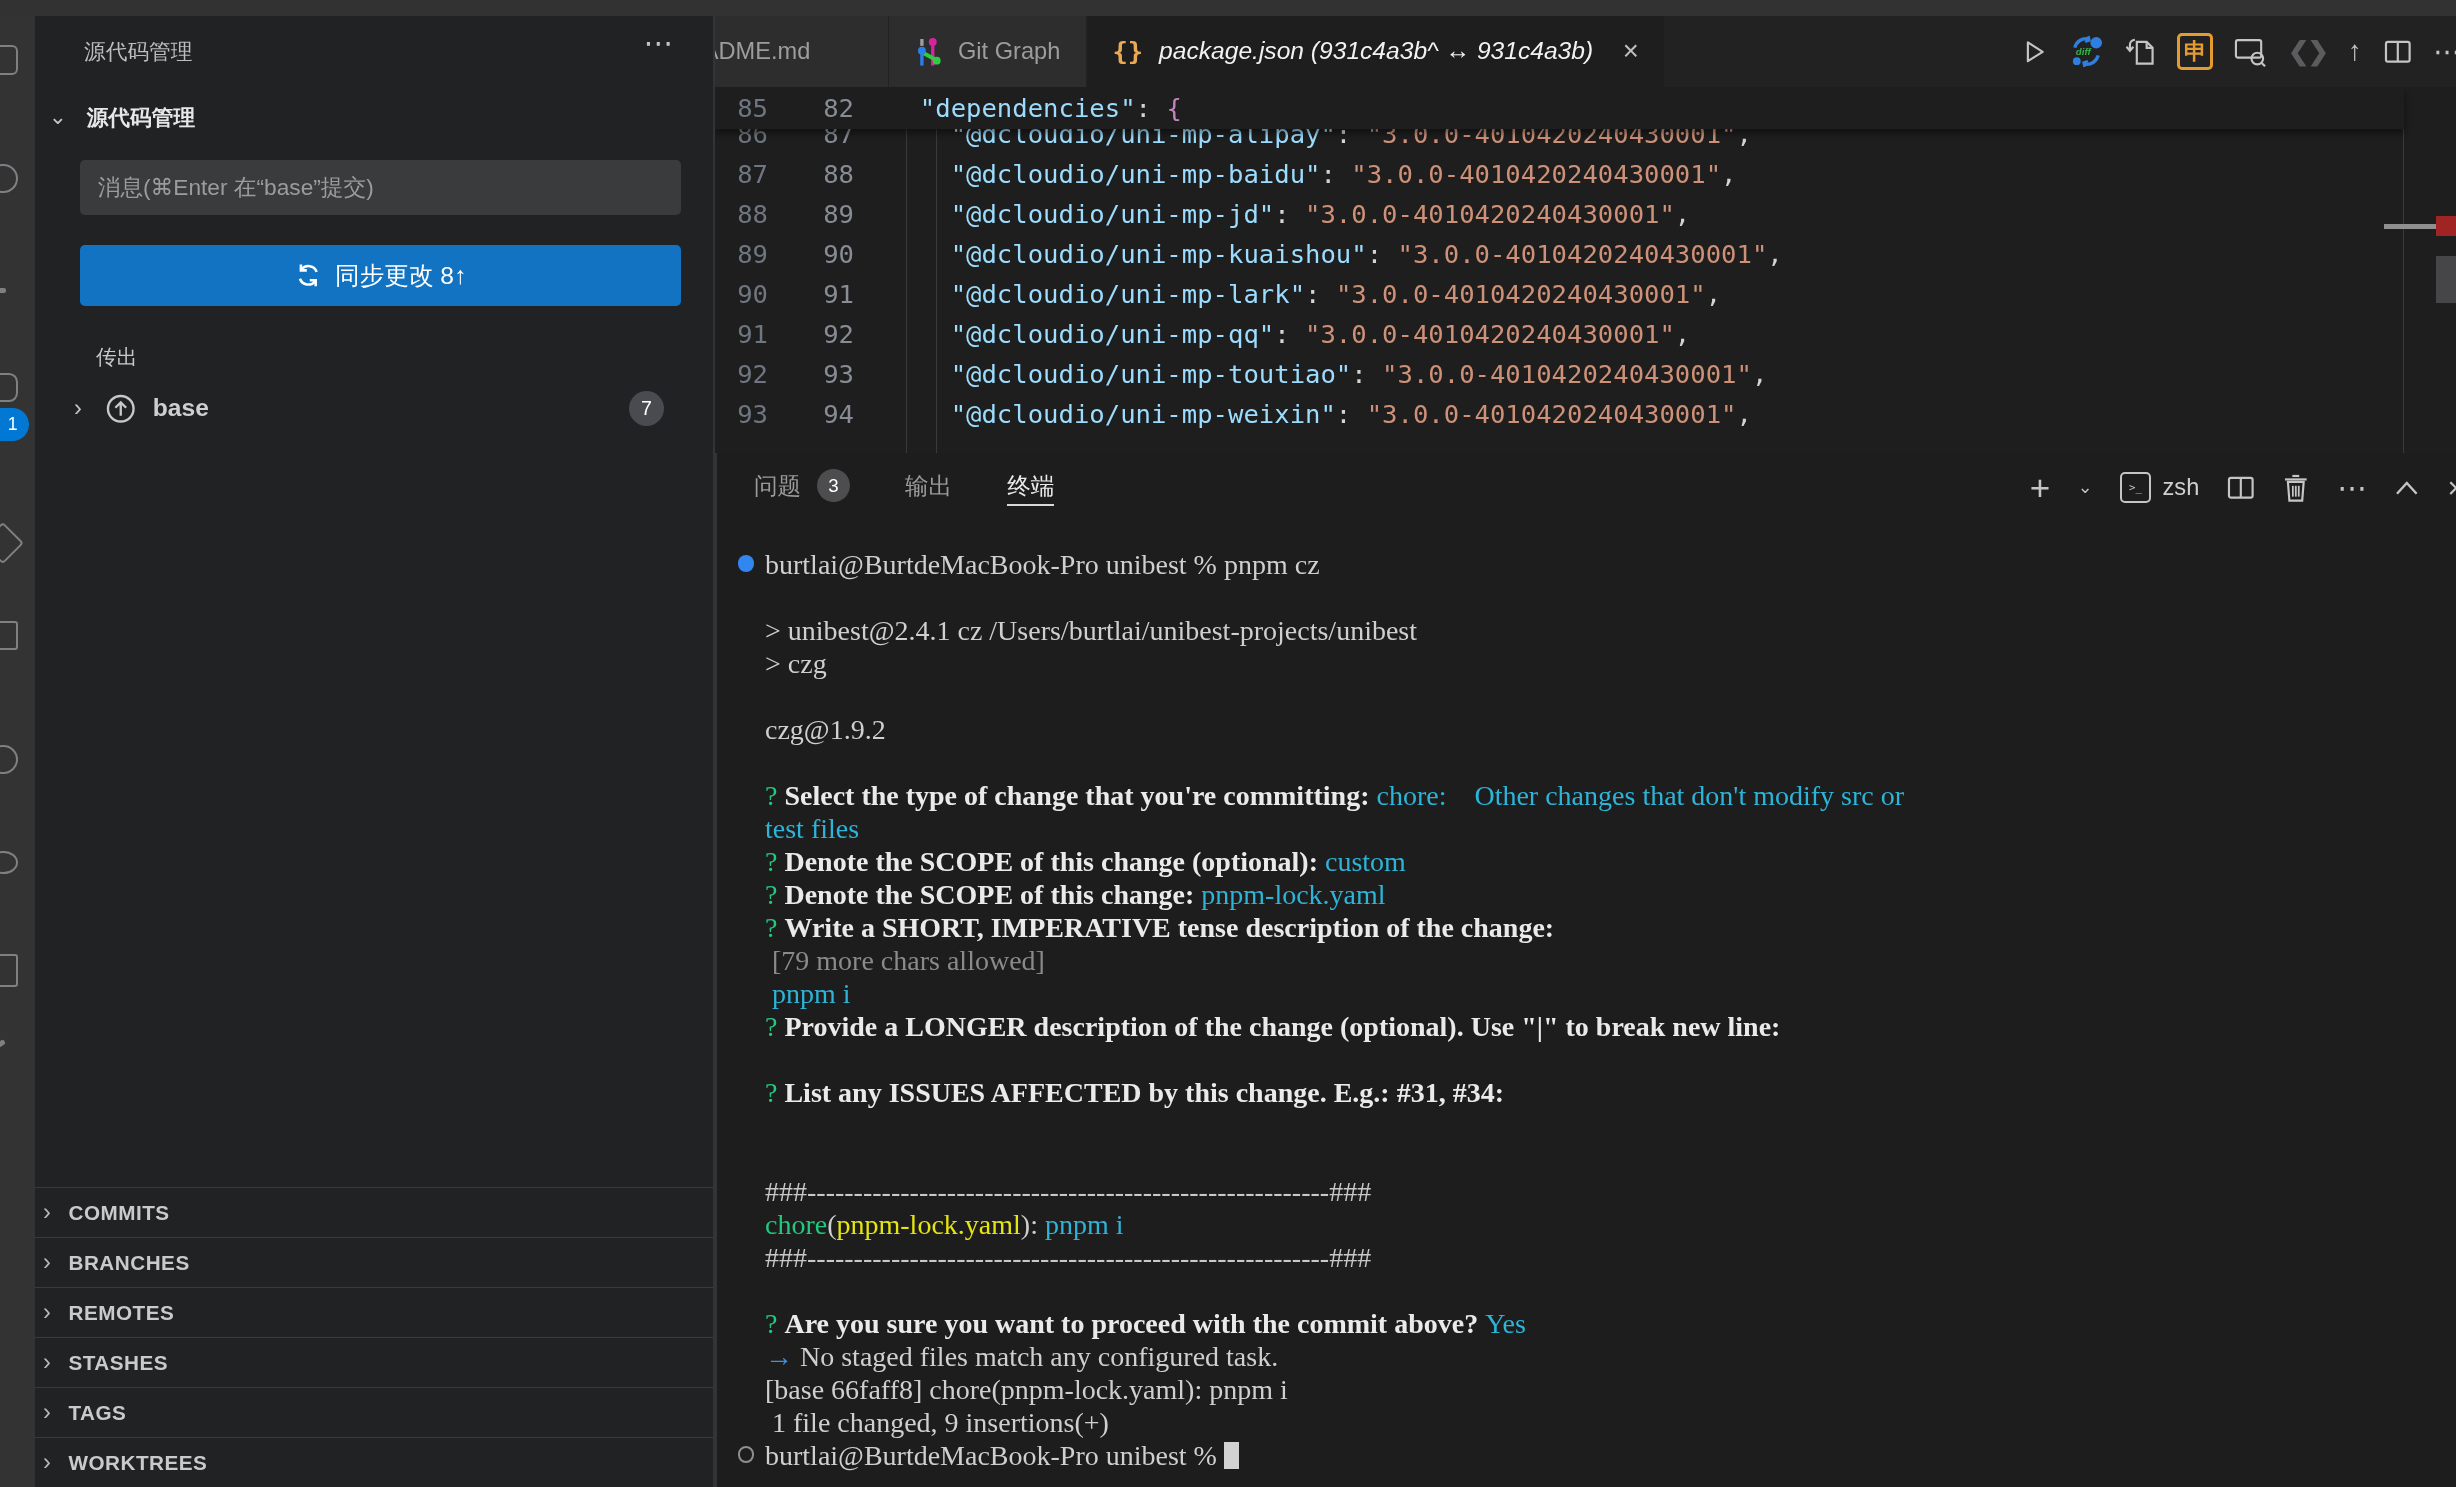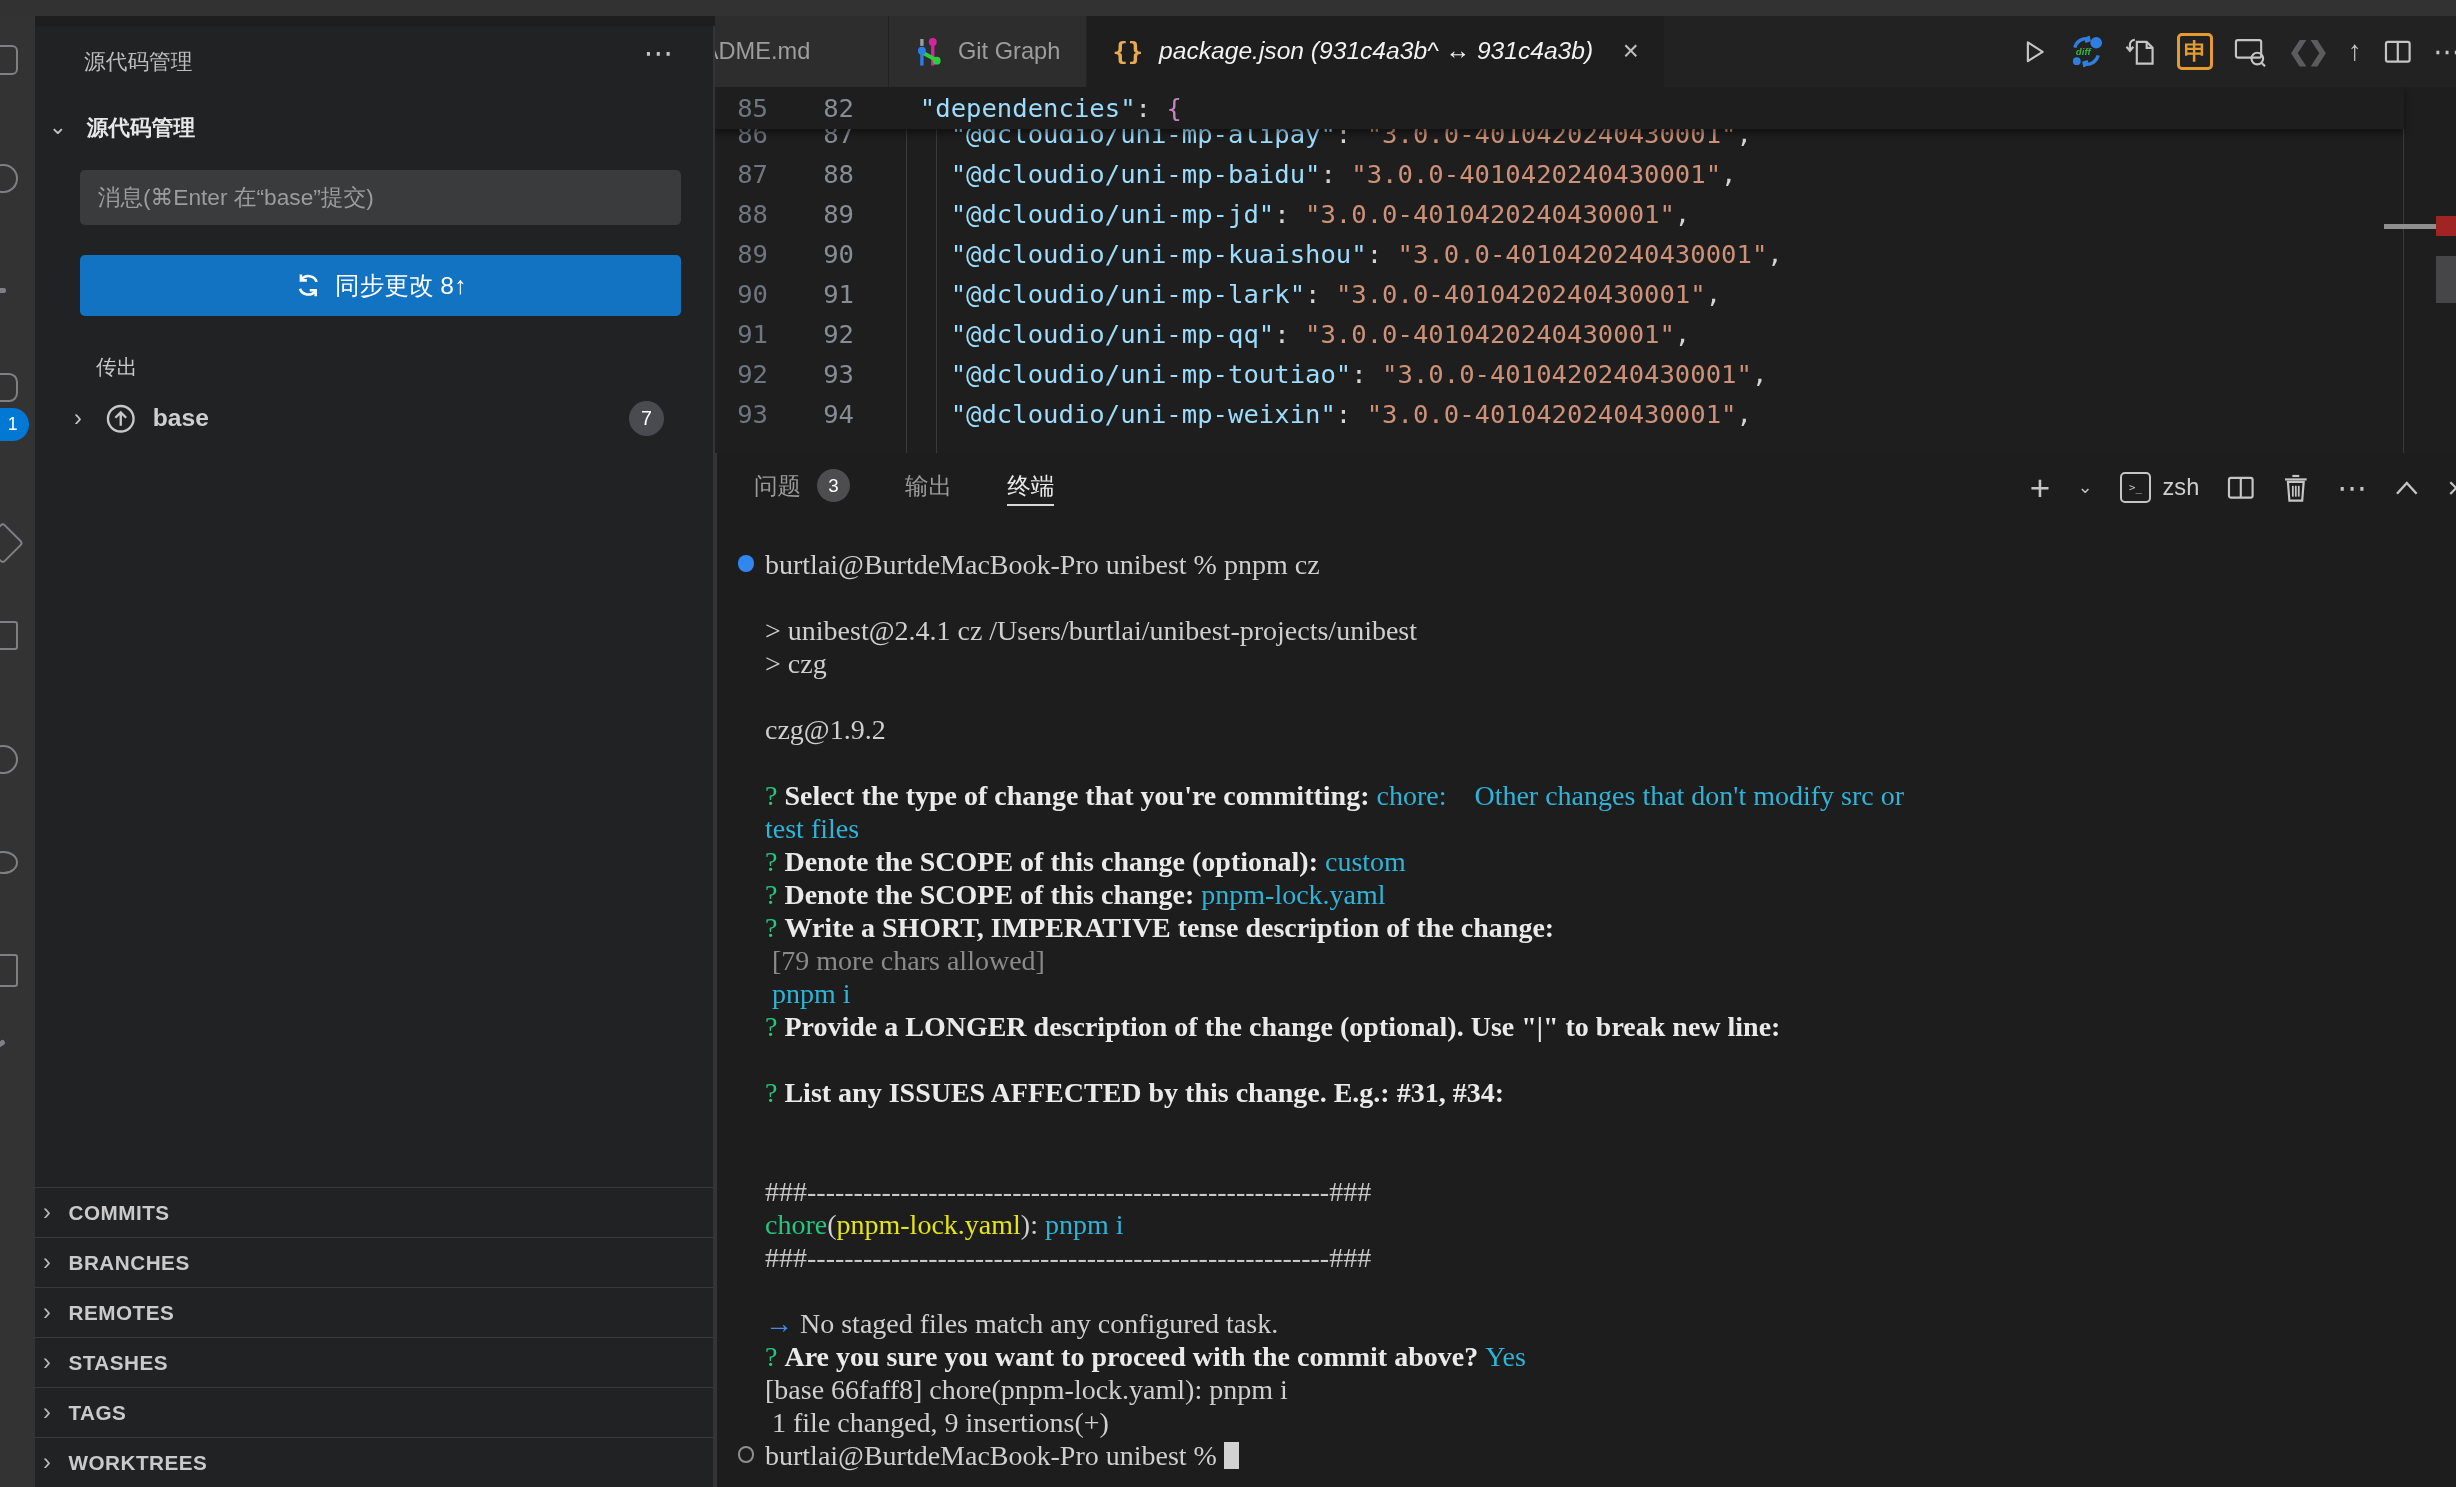--- a/index.html
+++ b/index.html
@@ -8,21 +8,21 @@
   
   .titlebar{position:absolute;left:0;top:0;width:100%;height:15.8px;background:#323233;}
   
   .activity{position:absolute;left:0;top:15.8px;width:35px;bottom:0;background:#333334;overflow:hidden;}
   .act-ic{position:absolute;left:-11.8px;width:25.6px;height:25.6px;border:2.5px solid #7e8084;border-radius:5.9px;}
   .act-ic.round{border-radius:50%;}
   .act-ic.bar{width:17.7px;height:4.9px;border:none;background:#7e8084;border-radius:2px;}
   .act-badge{position:absolute;left:-17.7px;width:47px;height:33px;background:#0078d4;border-radius:16.7px;
              color:#fff;font-size:17.7px;display:flex;align-items:center;justify-content:flex-end;padding-right:11.8px;box-sizing:border-box;}
   
-  .sidebar{position:absolute;left:35px;top:15.8px;width:680px;bottom:0;background:#212224;border-right:2px solid #343436;box-sizing:border-box;margin-top:10px;}
+  .sidebar{position:absolute;left:35px;top:15.8px;width:680px;bottom:0;background:#212224;border-right:2px solid #343436;box-sizing:border-box;}
   .sb-title{position:absolute;left:49px;top:21.7px;font-size:21.7px;color:#bdbdbd;}
   .sb-more{position:absolute;right:37px;top:9.9px;font-size:29.6px;color:#c5c5c5;letter-spacing:3px;}
   .sb-sec-head{position:absolute;left:13.8px;top:87px;display:flex;align-items:center;}
   .chev{color:#c5c5c5;font-size:21.7px;line-height:1;}
   .sb-sec-label{font-weight:bold;font-size:21.7px;color:#e7e7e7;margin-left:19.7px;}
   .commit-input{position:absolute;left:45px;top:144px;width:601px;height:55px;background:#3a3b3d;border:none;
                 border-radius:4.9px;color:#ddd;font-size:22.7px;padding:0 17.7px;box-sizing:border-box;font-family:"Liberation Sans",sans-serif;}
   .commit-input::placeholder{color:#9c9c9d;}
   .sync-btn{position:absolute;left:45px;top:229px;width:601px;height:61px;background:#1273c2;border:none;border-radius:4.9px;
             color:#fff;font-size:24.6px;display:flex;align-items:center;justify-content:center;gap:13.8px;cursor:pointer;}
@@ -364,22 +364,22 @@
         <div class="t-line"><span class="t-c"> pnpm i</span></div>
         <div class="t-line"><span class="t-g">? </span><span class="t-b">Provide a LONGER description of the change (optional). Use "|" to break new line:</span></div>
         <div class="t-line"></div>
         <div class="t-line"><span class="t-g">? </span><span class="t-b">List any ISSUES AFFECTED by this change. E.g.: #31, #34:</span></div>
         <div class="t-line"></div>
         <div class="t-line"></div>
         <div class="t-line"><span class="t-dash">###--------------------------------------------------------###</span></div>
         <div class="t-line"><span class="t-g">chore</span><span>(</span><span class="t-y">pnpm-lock.yaml</span><span>): </span><span class="t-c">pnpm i</span></div>
         <div class="t-line"><span class="t-dash">###--------------------------------------------------------###</span></div>
         <div class="t-line"></div>
+        <div class="t-line"><span class="t-g">? </span><span class="t-b">Are you sure you want to proceed with the commit above? </span><span class="t-c">Yes</span></div>
         <div class="t-line"><span class="t-blu">→</span><span> No staged files match any configured task.</span></div>
-        <div class="t-line"><span class="t-g">? </span><span class="t-b">Are you sure you want to proceed with the commit above? </span><span class="t-c">Yes</span></div>
         <div class="t-line"><span>[base 66faff8] chore(pnpm-lock.yaml): pnpm i</span></div>
         <div class="t-line"><span> 1 file changed, 9 insertions(+)</span></div>
         <div class="t-line"><span class="t-mark open"></span><span>burtlai@BurtdeMacBook-Pro unibest % </span><span class="cursor"></span></div>
       </div>
   </div>
 
 </div>
 
 
 </body></html>

